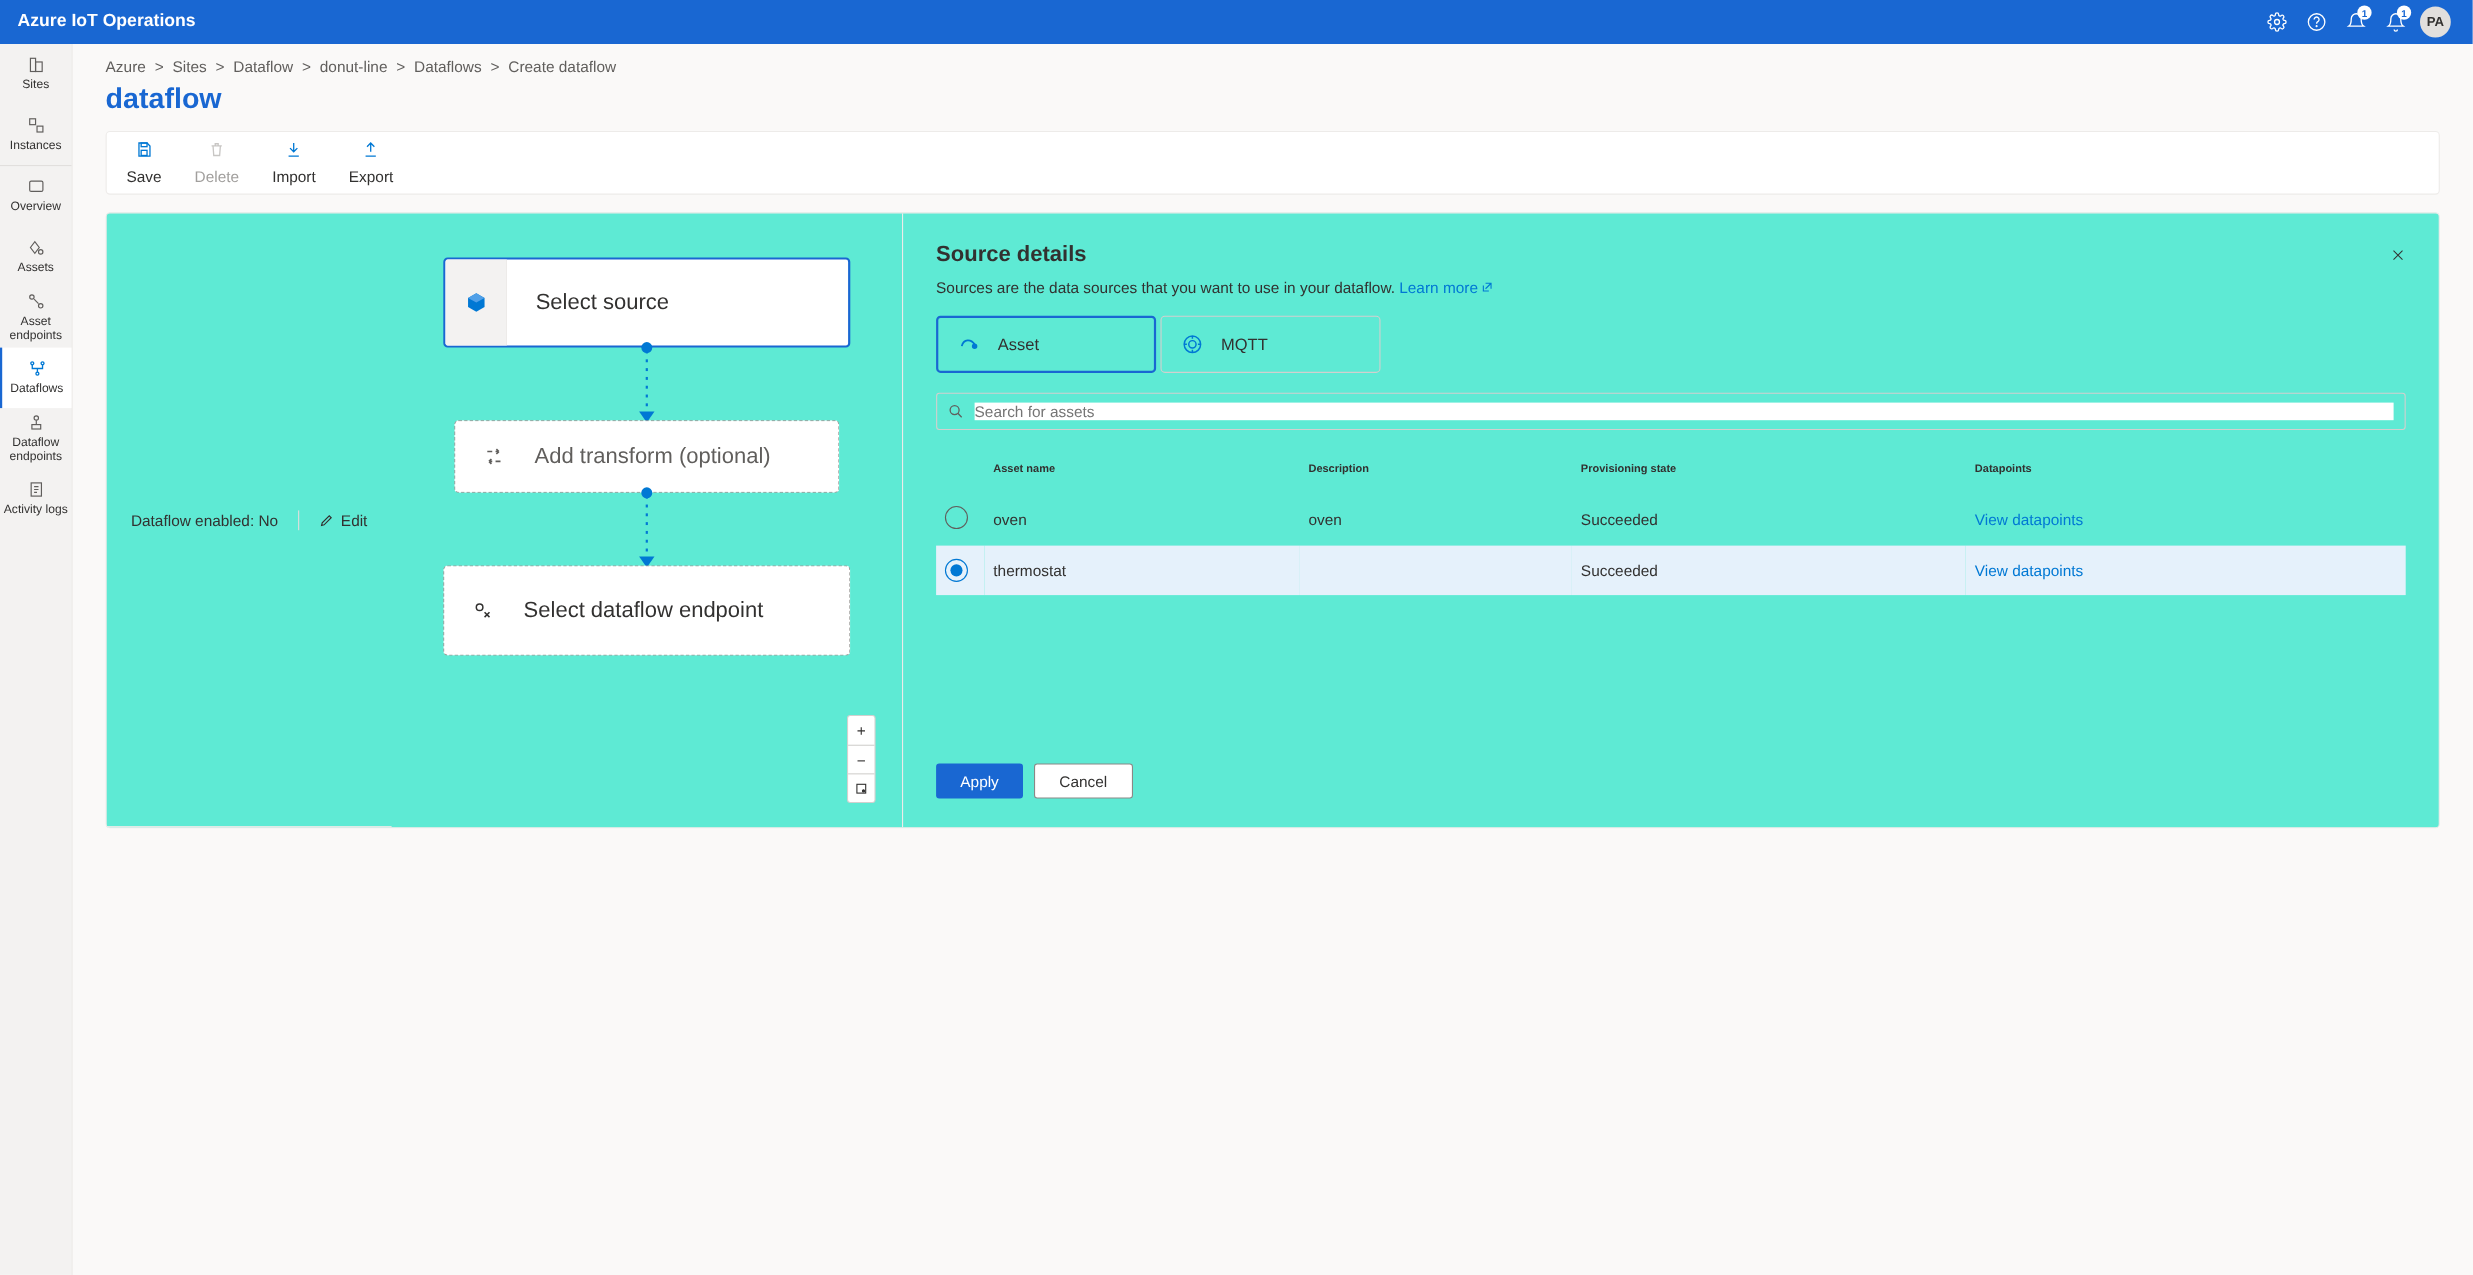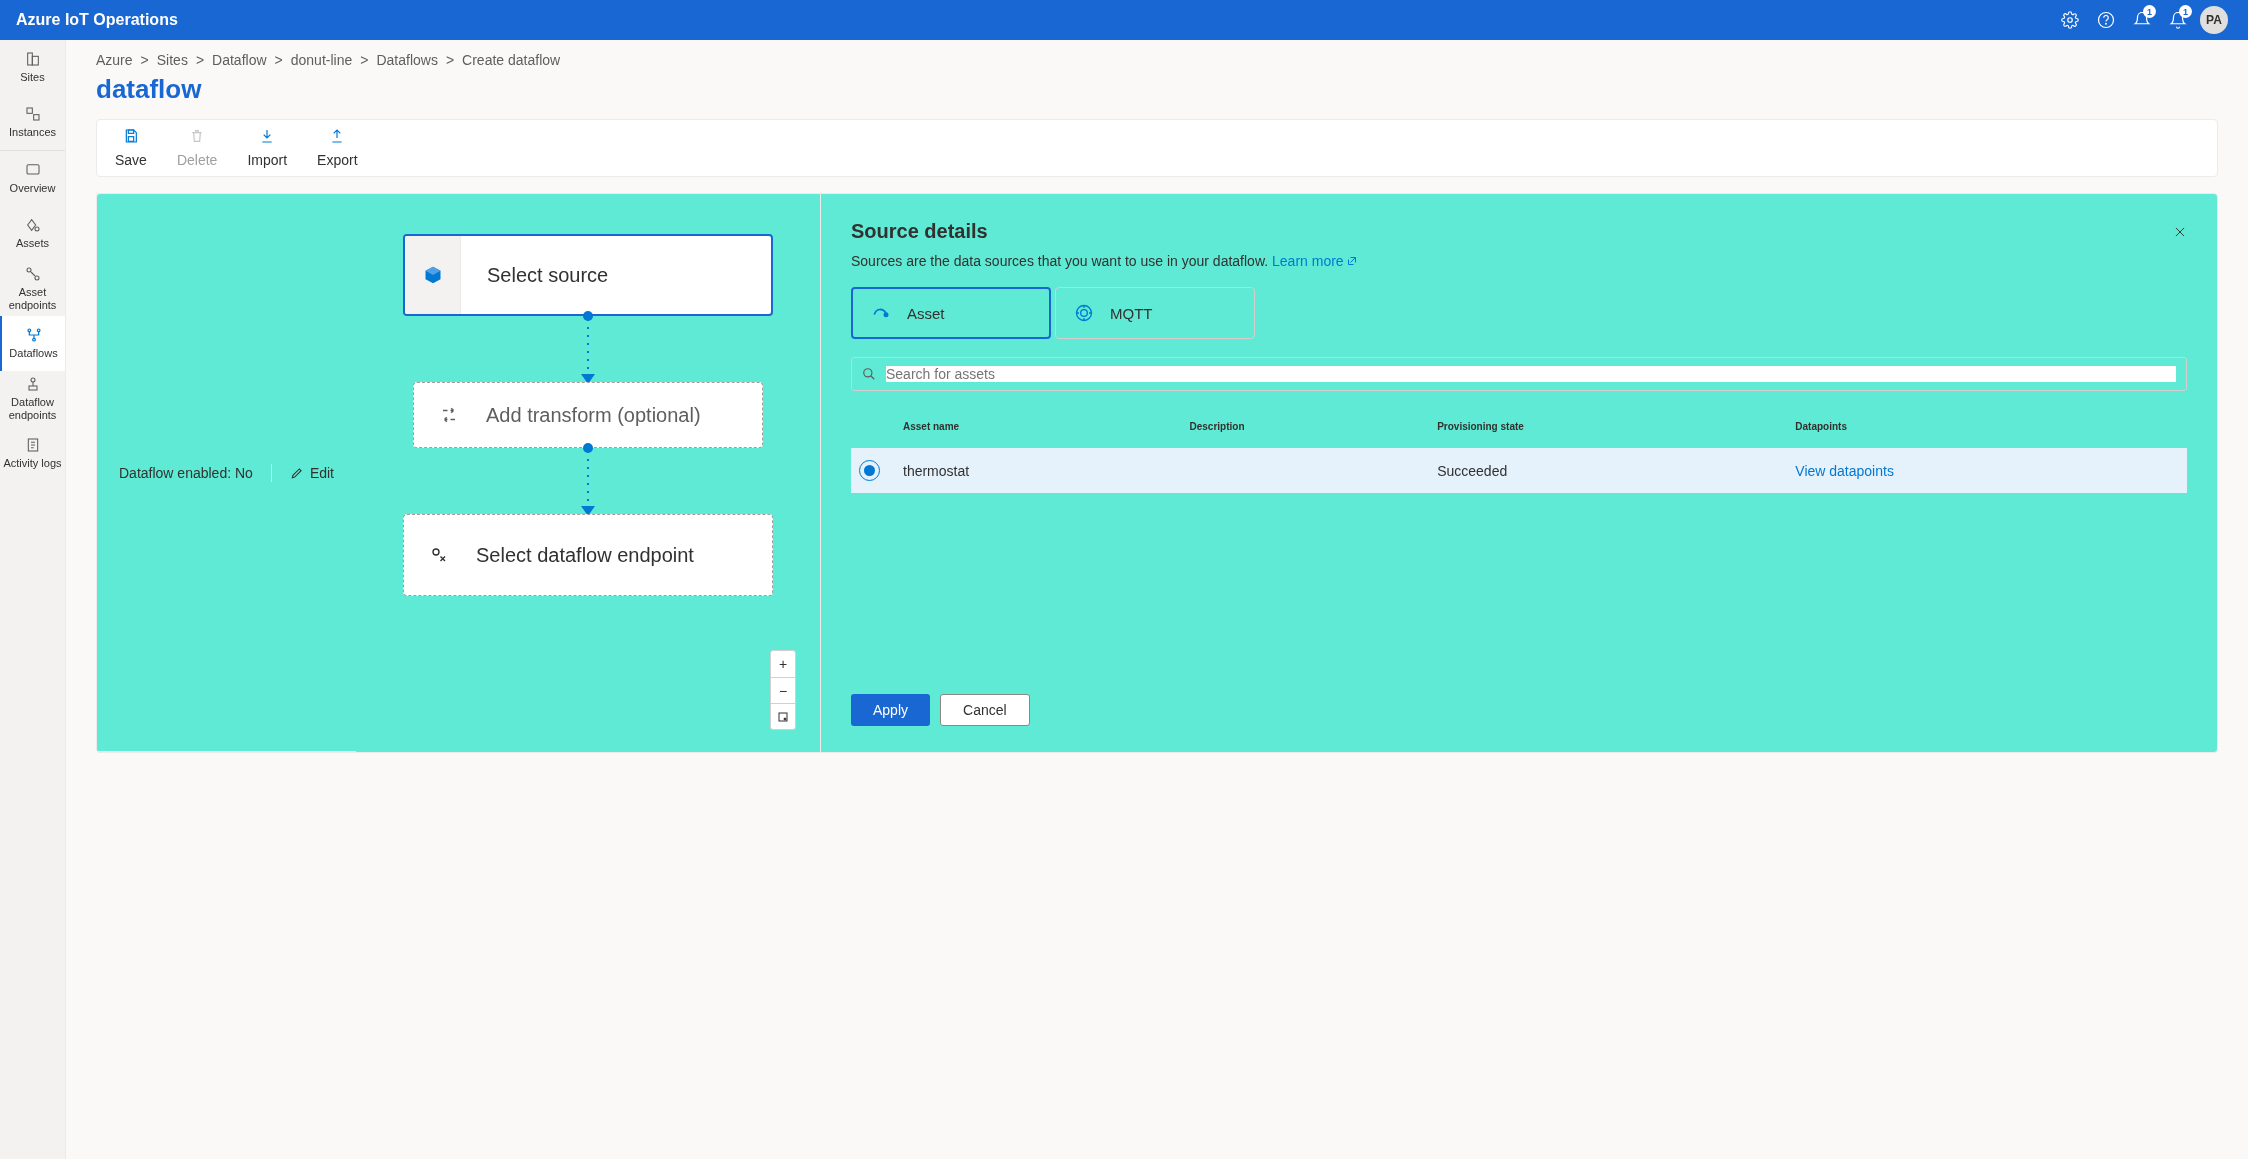--- a/index.html
+++ b/index.html
@@ -353,20 +353,27 @@
             <thead>
               <tr>
                 <th style="width:44px"></th>
                 <th>Asset name</th>
                 <th>Description</th>
                 <th>Provisioning state</th>
                 <th>Datapoints</th>
               </tr>
             </thead>
             <tbody>
+              <tr>
+                <td><span class="radio"></span></td>
+                <td>oven</td>
+                <td>oven</td>
+                <td>Succeeded</td>
+                <td><span class="link">View datapoints</span></td>
+              </tr>
               <tr class="selected">
                 <td><span class="radio checked"></span></td>
                 <td>thermostat</td>
                 <td></td>
                 <td>Succeeded</td>
                 <td><span class="link">View datapoints</span></td>
               </tr>
             </tbody>
           </table>
 

